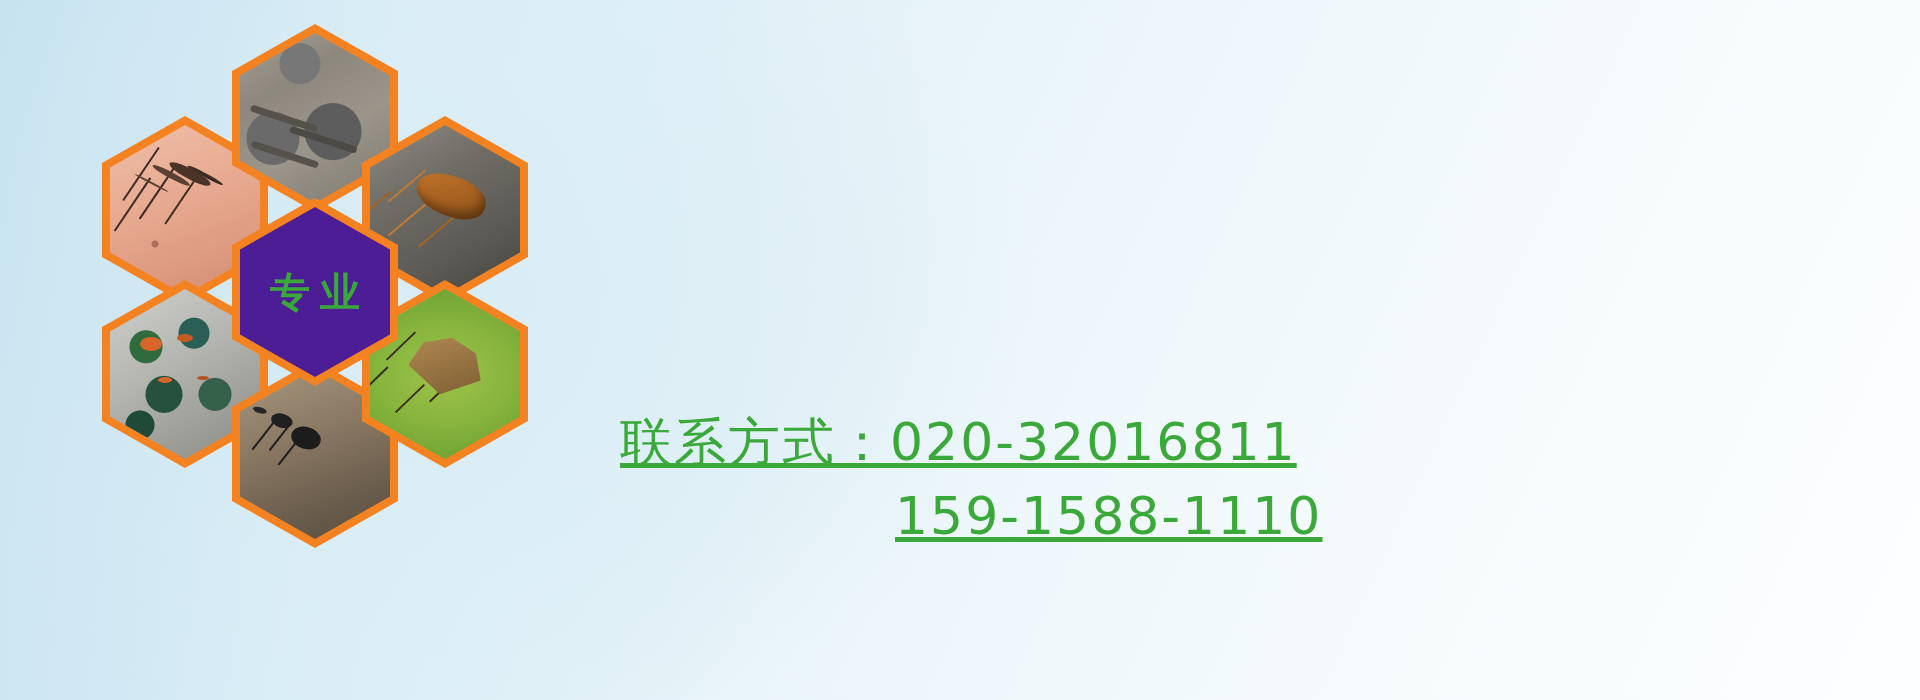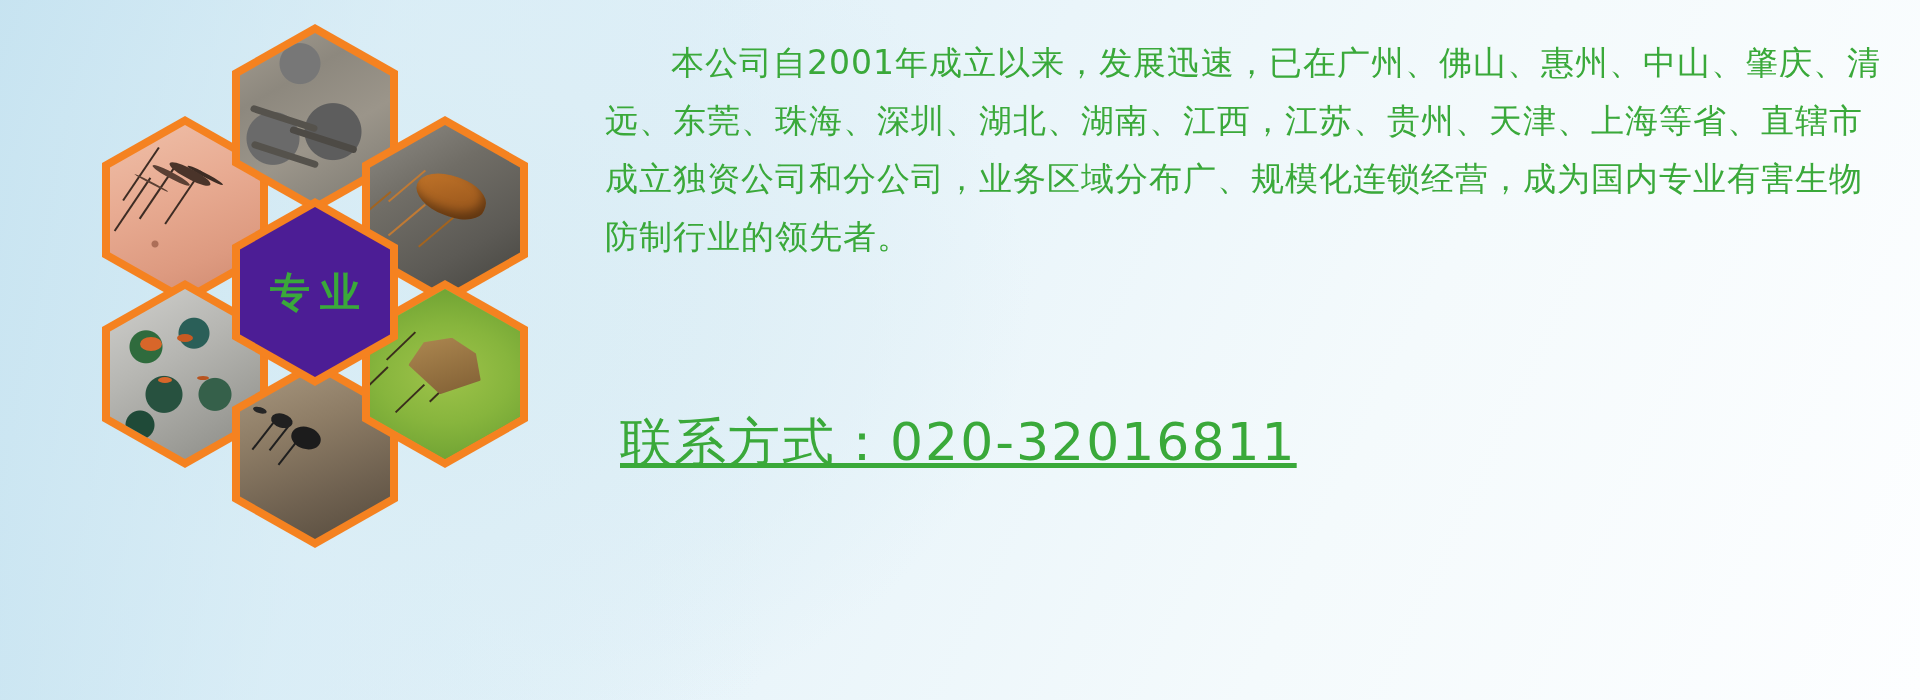--- a/index.html
+++ b/index.html
@@ -194,21 +194,19 @@
         </div>
     </div>
 
     <div class="hex h-center">
       <div class="hex-in">
         <div class="slogan-l">专业</div>
       </div>
     </div>
   </div>
 
-  <div class="copy">
-    <div class="para">本公司自2001年成立以来，发展迅速，已在广州、佛山、惠州、中山、肇庆、清远、东莞、珠海、深圳、湖北、湖南、江西，江苏、贵州、天津、上海等省、直辖市成立独资公司和分公司，业务区域分布广、规模化连锁经营，成为国内专业有害生物防制行业的领先者。</div>
-  </div>
 
   <div class="contact">
     <div class="contact-line">联系方式：020-32016811</div>
+    <div class="contact-line second">159-1588-1110</div>
   </div>
 
 </div>
 
 </body></html>

